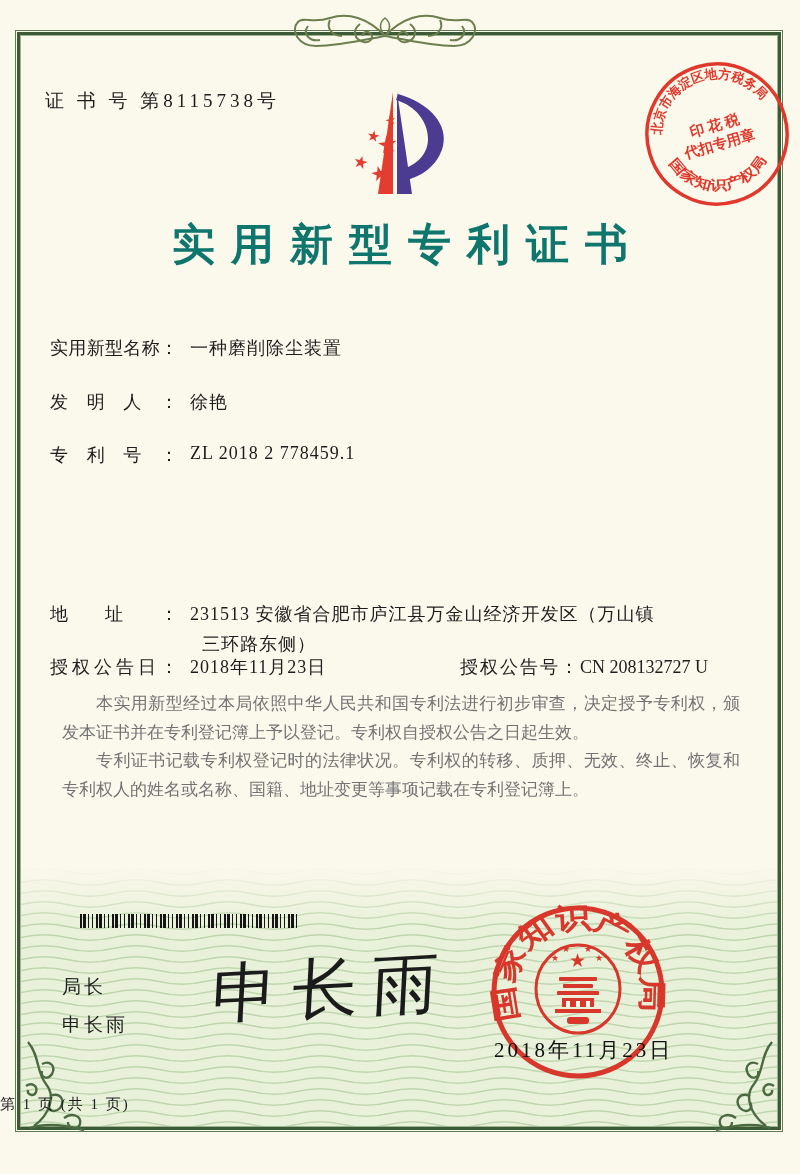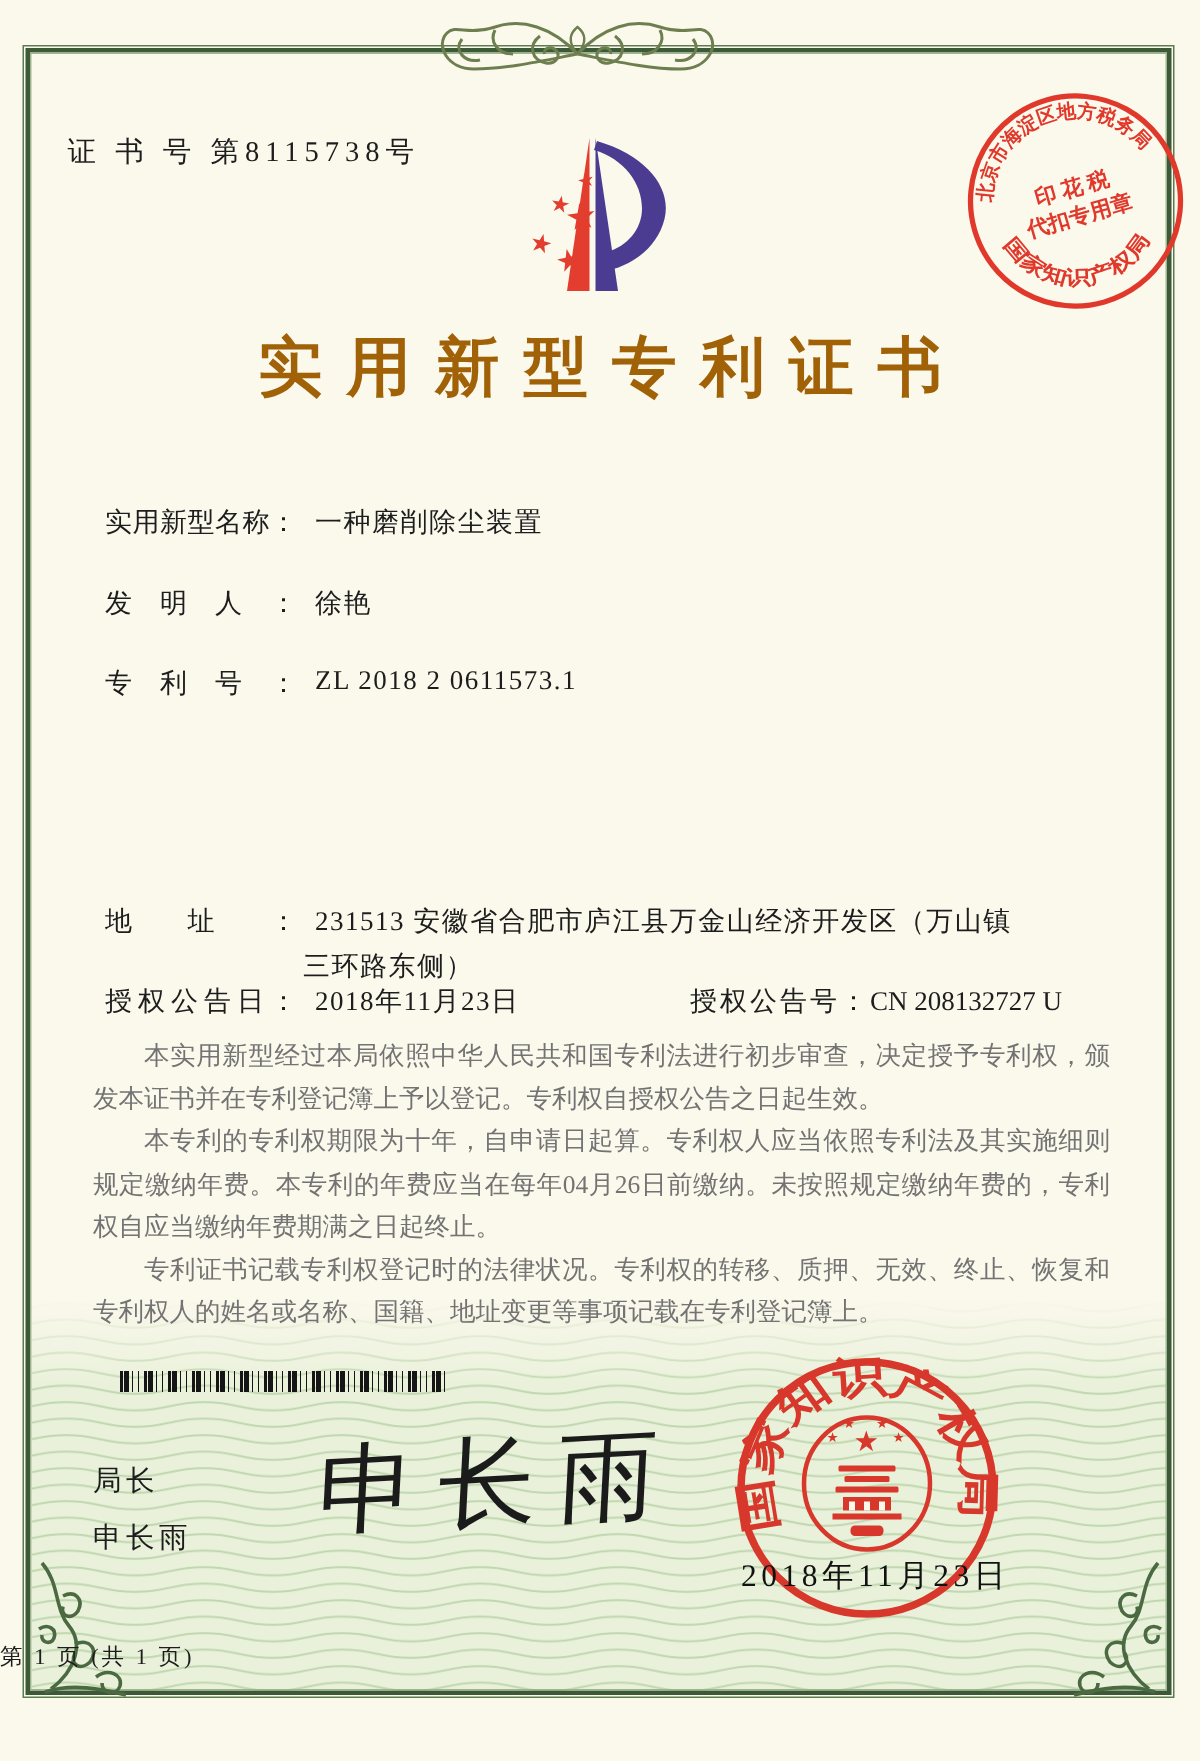--- a/index.html
+++ b/index.html
@@ -22,22 +22,22 @@
     border:1px solid #9fb590;
   }
   
   .pattern-band{position:absolute;left:21px;top:866px;width:758px;height:262px;}
   .pattern-band svg{display:block;width:100%;height:100%;}
   .pattern-fade{position:absolute;left:0;top:0;width:100%;height:60px;
     background:linear-gradient(#fbf8ec,rgba(251,248,236,0));}
   
   .cert-no{position:absolute;left:45px;top:88px;font-size:19px;letter-spacing:4px;}
   .title{position:absolute;left:0;top:216px;width:100%;text-align:center;
-    font-size:43px;font-weight:700;letter-spacing:16px;text-indent:16px;color:#a16207;}
-  .row{position:absolute;left:70px;font-size:18px;white-space:nowrap;}
+    font-size:43px;font-weight:700;letter-spacing:16px;text-indent:16px;color:#0f766e;}
+  .row{position:absolute;left:50px;font-size:18px;white-space:nowrap;}
   .row .lbl{display:inline-block;width:128px;text-align:justify;text-align-last:justify;
     vertical-align:top;}
   .row .val{margin-left:12px;letter-spacing:1px;}
   .addr-line2{position:absolute;left:202px;font-size:18px;letter-spacing:1px;}
   .grant-no{position:absolute;left:460px;font-size:18px;white-space:nowrap;}
   .grant-no .lbl2{letter-spacing:2px;text-align:right;}
   .body-text{position:absolute;left:62px;top:690px;width:678px;}
   .body-text p{margin:0;font-size:17px;line-height:28.5px;text-indent:2em;
     text-align:justify;color:#737373;}
   .barcode{position:absolute;left:80px;top:914px;width:218px;height:14px;
@@ -151,36 +151,35 @@
 
   <div class="title">实用新型专利证书</div>
 
   <div class="row" style="top:336px">
     <span class="lbl">实用新型名称：</span><span class="val">一种磨削除尘装置</span>
   </div>
   <div class="row" style="top:390px">
     <span class="lbl">发明人：</span><span class="val">徐艳</span>
   </div>
   <div class="row" style="top:443px">
-    <span class="lbl">专利号：</span><span class="val">ZL 2018 2 0611573.1</span>
+    <span class="lbl">专利号：</span><span class="val">ZL 2018 2 778459.1</span>
   </div>
   <div class="row" style="top:602px">
     <span class="lbl">地址：</span><span class="val">231513 安徽省合肥市庐江县万金山经济开发区（万山镇</span>
   </div>
   <div class="addr-line2" style="top:632px">三环路东侧）</div>
   <div class="row" style="top:655px">
     <span class="lbl">授权公告日：</span><span class="val">2018年11月23日</span>
   </div>
   <div class="grant-no" style="top:655px">
     <span class="lbl2">授权公告号：</span><span>CN 208132727 U</span>
   </div>
 
   <div class="body-text">
     <p>本实用新型经过本局依照中华人民共和国专利法进行初步审查，决定授予专利权，颁发本证书并在专利登记簿上予以登记。专利权自授权公告之日起生效。</p>
-    <p>本专利的专利权期限为十年，自申请日起算。专利权人应当依照专利法及其实施细则规定缴纳年费。本专利的年费应当在每年04月26日前缴纳。未按照规定缴纳年费的，专利权自应当缴纳年费期满之日起终止。</p>
     <p>专利证书记载专利权登记时的法律状况。专利权的转移、质押、无效、终止、恢复和专利权人的姓名或名称、国籍、地址变更等事项记载在专利登记簿上。</p>
   </div>
 
   <div class="barcode"></div>
 
   <div class="director-title">局长</div>
   <div class="director-name">申长雨</div>
   <div class="autograph">申长雨</div>
 
   <svg class="seal" viewBox="0 0 190 190">

